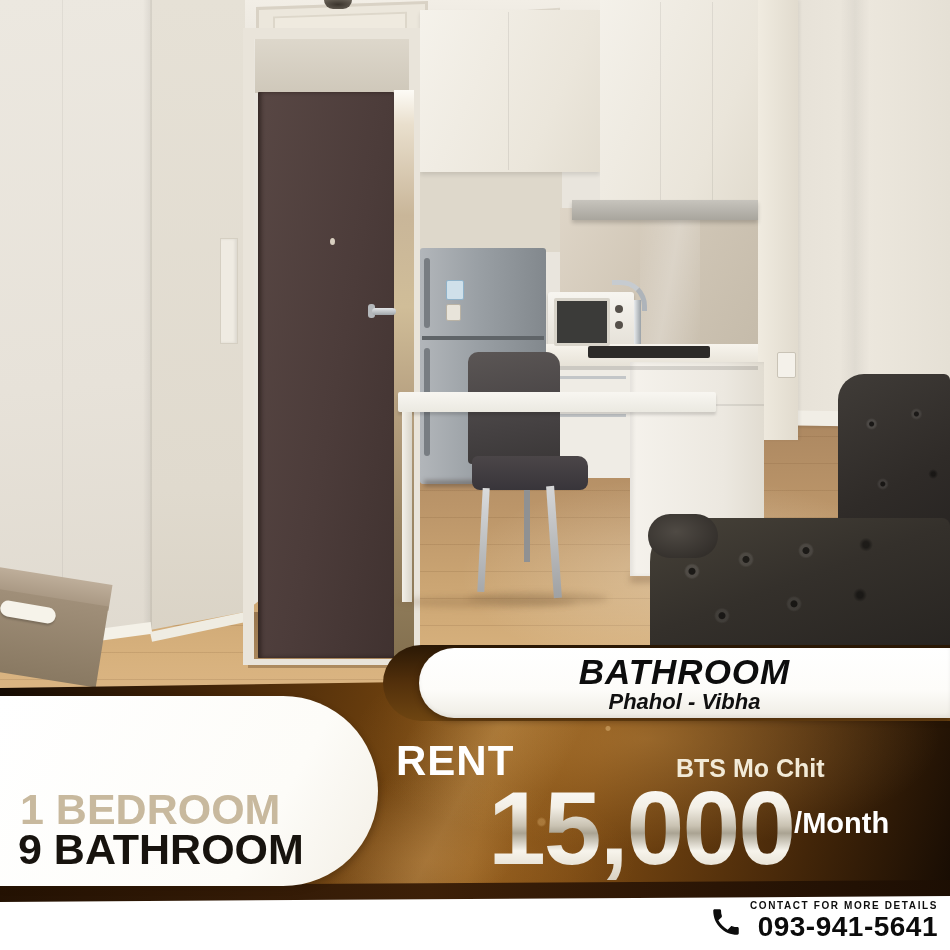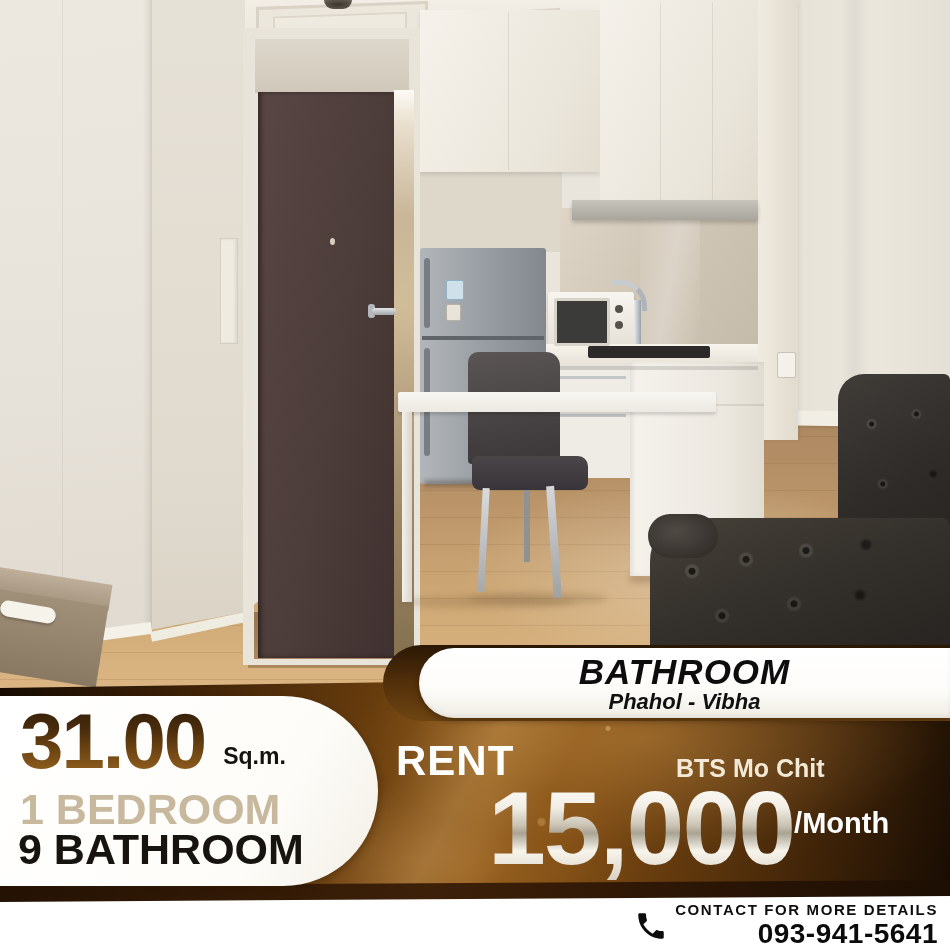--- a/index.html
+++ b/index.html
@@ -230,21 +230,21 @@
     margin-bottom:10px;line-height:1;}
 
   .brand-block{left:18px;top:899px;width:80px;z-index:23;text-align:center;}
   .brand-mark{display:block;margin:0 auto;}
   .brand-name{font-size:15px;font-weight:800;letter-spacing:1.5px;color:#0d0d0d;line-height:1.1;}
   .brand-tagline{font-size:7px;font-weight:700;letter-spacing:2.5px;color:#2a2a2a;line-height:1.3;}
 
   .contact-block{right:12px;top:899px;z-index:23;display:flex;align-items:center;}
   .phone-icon{margin-right:7px;margin-top:4px;}
   .contact-col{text-align:right;}
-  .contact-label{font-size:15px;font-weight:700;letter-spacing:1.6px;color:#0e0e0e;line-height:1.4;}
+  .contact-label{font-size:10px;font-weight:700;letter-spacing:1.6px;color:#0e0e0e;line-height:1.4;}
   .contact-phone{font-size:28px;font-weight:800;letter-spacing:0.5px;color:#0b0b0b;line-height:1;}
 </style>
 </head>
 <body>
 
 <div class="canvas">
 
   <div class="abs photo">
     <div class="abs ceiling"></div>
     <div class="abs ac-panel">
@@ -336,24 +336,20 @@
   <div class="abs footer"></div>
   <div class="abs band-edge"></div>
 
   <div class="abs badge-shadow"></div>
   <div class="abs badge">
     <div class="badge-title">BATHROOM</div>
     <div class="badge-sub">Phahol - Vibha</div>
   </div>
 
   <div class="abs spec-panel">
-    <div class="abs area-row">
-      <span class="area-number">31.00</span>
-      <span class="area-unit">Sq.m.</span>
-    </div>
     <div class="abs spec-bedroom">1 BEDROOM</div>
     <div class="abs spec-bathroom">9 BATHROOM</div>
   </div>
 
   <div class="abs bts-label">BTS Mo Chit</div>
   <div class="abs rent-label">RENT</div>
   <div class="abs price-row">
     <span class="price-number">15,000</span>
     <span class="price-period">/Month</span>
   </div>

